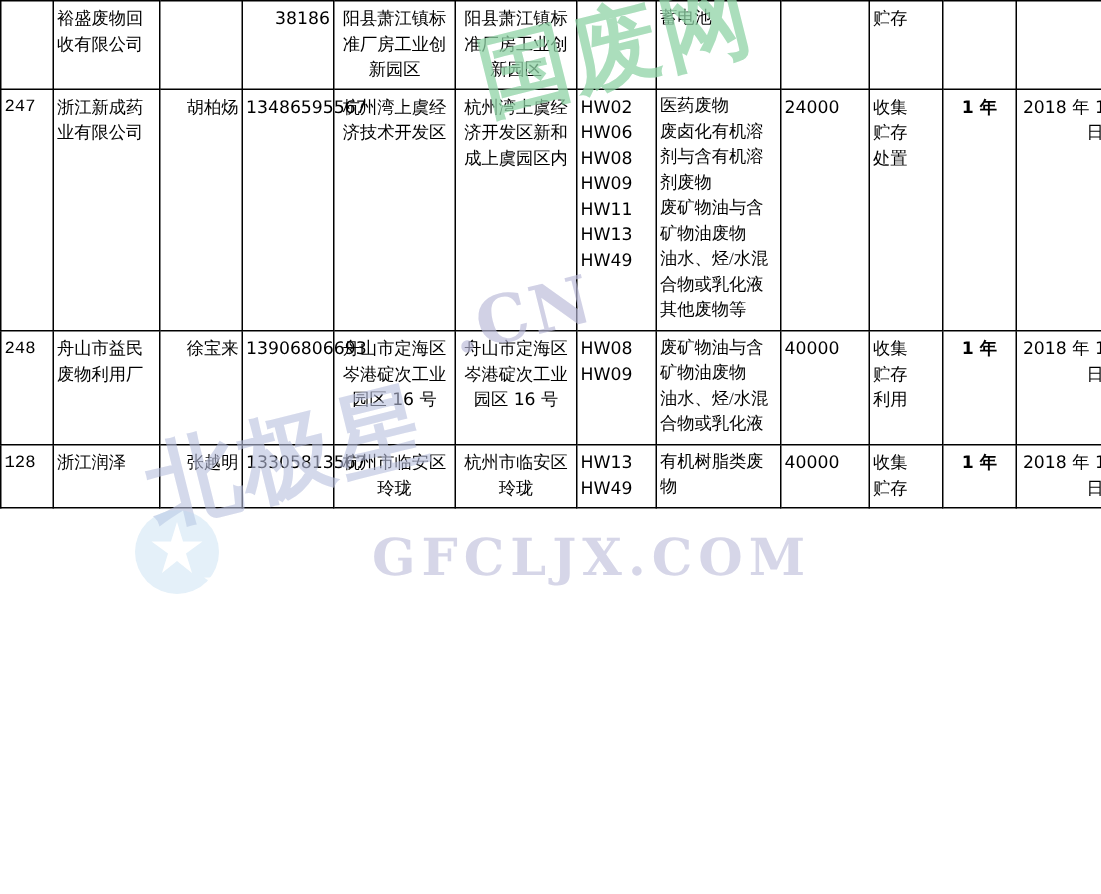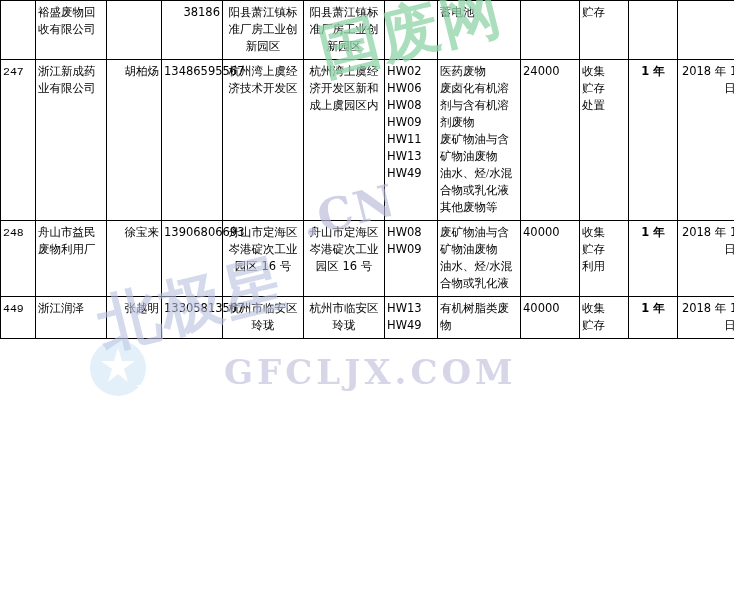--- a/index.html
+++ b/index.html
@@ -41,21 +41,21 @@
     color:#b9b9d8;
     opacity:.65;
   }
   .wm-cn2{
     left:96px;top:262px;
     font-size:62px;
     color:#b9c0de;
     opacity:.6;
   }
   .wm-url{
-    left:224px;top:352px;
+    left:248px;top:352px;
     font-size:34px;
     color:#cfcfe4;
     opacity:.85;
     transform:rotate(0deg);
     letter-spacing:4px;
   }
   .wm-logo{
     position:absolute;
     left:88px;top:330px;
     width:106px;height:82px;
@@ -149,21 +149,21 @@
       <td class="c-addr2">舟山市定海区岑港碇次工业园区 16 号</td>
       <td class="c-hw cellmid">HW08<br>HW09</td>
       <td class="c-waste">废矿物油与含矿物油废物<br>油水、烃/水混合物或乳化液</td>
       <td class="c-qty cellmid">40000</td>
       <td class="c-mode">收集<br>贮存<br>利用</td>
       <td class="c-term cellmid">1 年</td>
       <td class="c-date cellmid">2018 年 11 月 30 日</td>
     </tr>
 
     <tr>
-      <td class="c-num">449</td>
+      <td class="c-num">128</td>
       <td class="c-name">浙江润泽</td>
       <td class="c-person">张越明</td>
       <td class="c-code">13305813567</td>
       <td class="c-addr1">杭州市临安区玲珑</td>
       <td class="c-addr2">杭州市临安区玲珑</td>
       <td class="c-hw">HW13<br>HW49</td>
       <td class="c-waste">有机树脂类废物</td>
       <td class="c-qty">40000</td>
       <td class="c-mode">收集<br>贮存</td>
       <td class="c-term">1 年</td>

